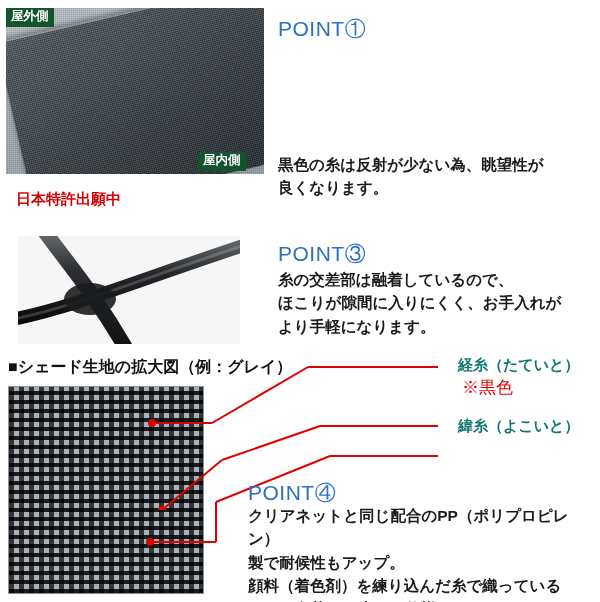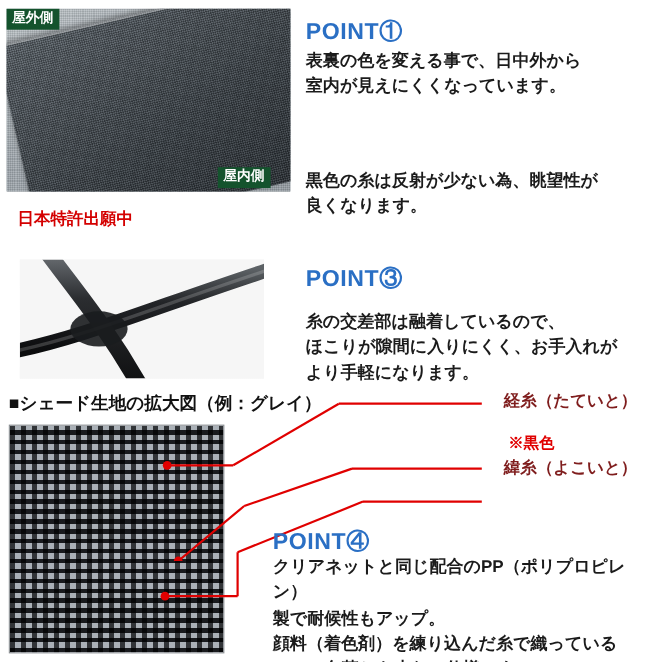--- a/index.html
+++ b/index.html
@@ -17,21 +17,21 @@
   .page {
     position: relative;
     width: 600px;
     height: 602px;
   }
 
   
   .abs { position: absolute; }
   .point-head {
     color: #2a6fc4;
-    font-weight: bold;
+    font-weight: normal;
     font-size: 21px;
     letter-spacing: 0.5px;
     line-height: 1;
     white-space: nowrap;
   }
   .body-text {
     color: #1b1b1b;
     font-size: 15.5px;
     line-height: 1.5;
     font-weight: bold;
@@ -110,41 +110,40 @@
     background:
       repeating-linear-gradient(0deg, #1d1f22 0 4px, #c8ccd0 4px 9px),
       repeating-linear-gradient(90deg, rgba(30,32,35,0.85) 0 5px, rgba(210,214,218,0.85) 5px 10px);
     background-blend-mode: multiply, normal;
     border: 1px solid #8b8f93;
     box-sizing: border-box;
   }
 
   
   .callout {
-    color: #7f1d1d;
+    color: #0f766e;
     font-weight: bold;
     font-size: 15px;
     white-space: nowrap;
     line-height: 1.25;
   }
   .callout-sub {
     color: #e00000;
-    font-weight: bold;
-    font-size: 14px;
-    white-space: nowrap;
-    margin-top: 18px;
+    font-weight: normal;
+    font-size: 17px;
+    white-space: nowrap;
   }
 
   
   .p1-head { left: 278px; top: 18px; }
   .p1-body { left: 278px; top: 44px; width: 316px; }
   .p2-head { left: 278px; top: 127px; }
   .p2-body { left: 278px; top: 153px; width: 316px; }
   .p3-head { left: 278px; top: 243px; }
-  .p3-body { left: 278px; top: 281px; width: 316px; }
+  .p3-body { left: 278px; top: 268px; width: 316px; }
   .p4-head { left: 248px; top: 470px; margin-top: 12px; }
   .p4-body { left: 248px; top: 504px; width: 350px; }
 </style>
 </head>
 <body>
 
 <div class="page">
 
   <div class="abs photo-top">
     <div class="upper"></div>
@@ -172,22 +171,20 @@
       </defs>
       <rect x="0" y="0" width="222" height="108" fill="#f6f6f6"></rect>
       <path d="M -8 84 C 60 70, 120 44, 230 8" stroke="url(#gB)" stroke-width="13" fill="none" stroke-linecap="round"></path>
       <path d="M 24 -8 C 52 30, 78 60, 110 116" stroke="url(#gA)" stroke-width="15" fill="none" stroke-linecap="round"></path>
       <path d="M -8 84 C 60 70, 120 44, 230 8" stroke="rgba(255,255,255,0.18)" stroke-width="3" fill="none"></path>
       <ellipse cx="72" cy="63" rx="26" ry="16" fill="#1a1c1e" opacity="0.9"></ellipse>
     </svg>
   </div>
 
   <div class="abs point-head p1-head">POINT①</div>
-  <div class="abs body-text p1-body">表裏の色を変える事で、日中外から
-室内が見えにくくなっています。</div>
 
   <div class="abs body-text p2-body">黒色の糸は反射が少ない為、眺望性が
 良くなります。</div>
 
   <div class="abs point-head p3-head">POINT③</div>
   <div class="abs body-text p3-body">糸の交差部は融着しているので、
 ほこりが隙間に入りにくく、お手入れが
 より手軽になります。</div>
 
   <div class="abs section-title">■シェード生地の拡大図（例：グレイ）</div>

